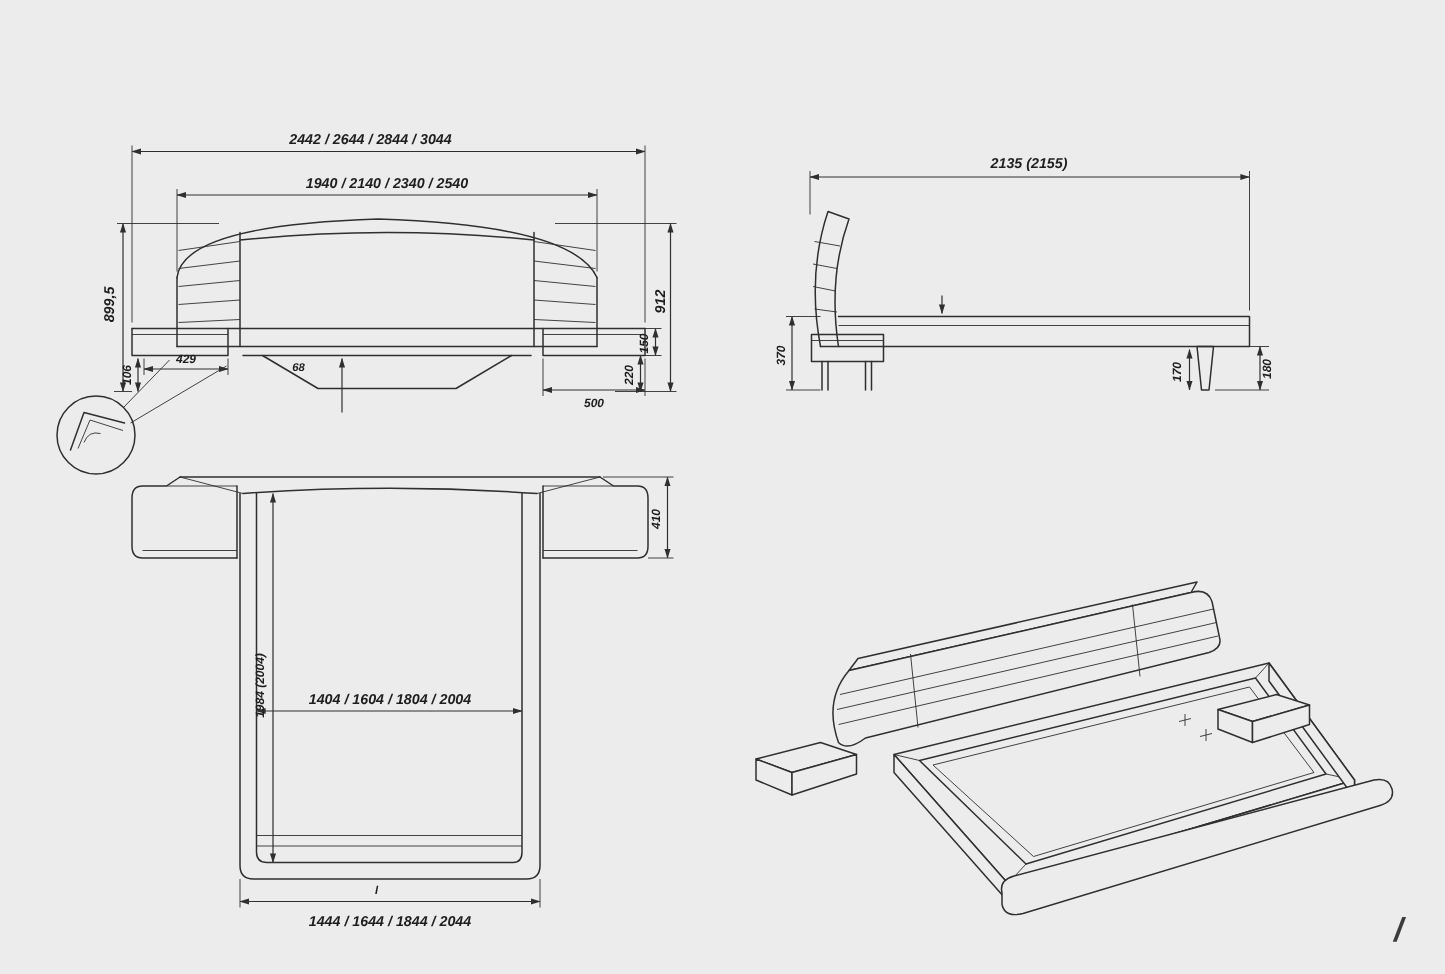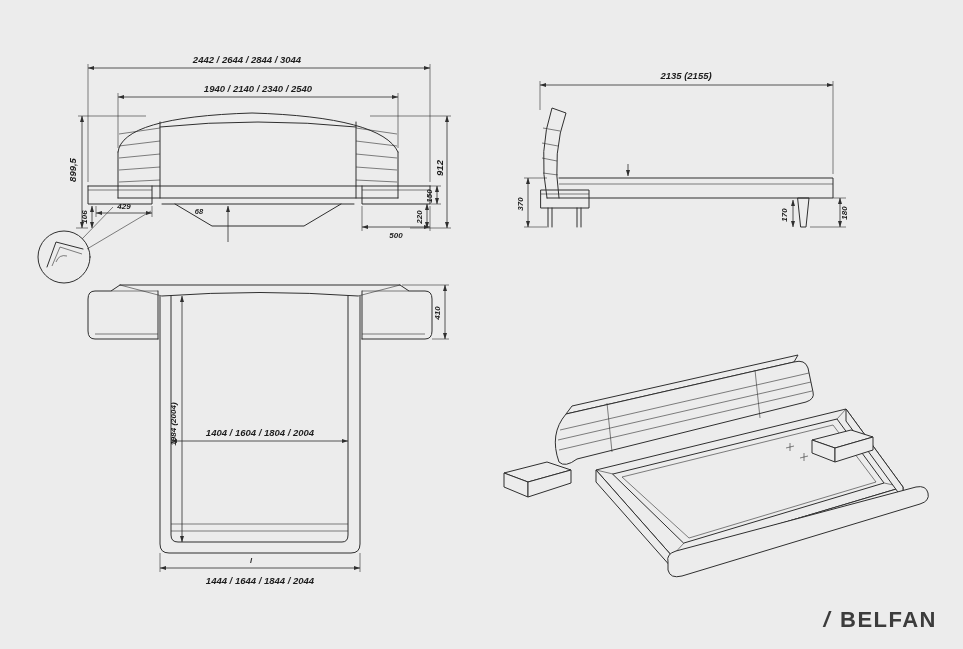--- a/index.html
+++ b/index.html
@@ -3,21 +3,21 @@
 <meta charset="utf-8">
 <style>
   * { margin:0; padding:0; box-sizing:border-box; }
   html,body { width:963px; height:649px; }
   body {
     background:#ececec;
     font-family:"Liberation Sans", sans-serif;
     position:relative;
     overflow:hidden;
   }
-  .canvas { position:absolute; inset:0; }
+  .canvas { position:absolute; inset:0;margin-top:33px; }
   svg { display:block; }
   .ln   { stroke:#2f2f2f; stroke-width:1; fill:none; stroke-linejoin:round; stroke-linecap:round; }
   .fill { fill:#ececec; stroke:#2f2f2f; stroke-width:1; stroke-linejoin:round; }
   .thin { stroke:#2f2f2f; stroke-width:.6; fill:none; }
   .dim  { stroke:#2f2f2f; stroke-width:.8; fill:none; }
   .dim-text { font:italic 700 9.5px "Liberation Sans", sans-serif; fill:#1d1d1d; text-anchor:middle; }
   .dim-sm   { font-size:8px; }
   .dim-xs   { font-size:7.5px; }
   .brand {
     position:absolute; right:26px; bottom:16px;
@@ -196,14 +196,13 @@
       <path class="fill" d="M835,448 L873,437 L873,450 L835,462 Z"></path>
     </g>
 
     <path class="thin" d="M786,448 L794,446 M790,443 L790,451 M800,458 L808,456 M804,453 L804,461"></path>
   </g>
 </svg>
 </div>
 
 <div class="brand">
   <span class="slash">/</span>
-  <span>BELFAN</span>
 </div>
 
 </body></html>

